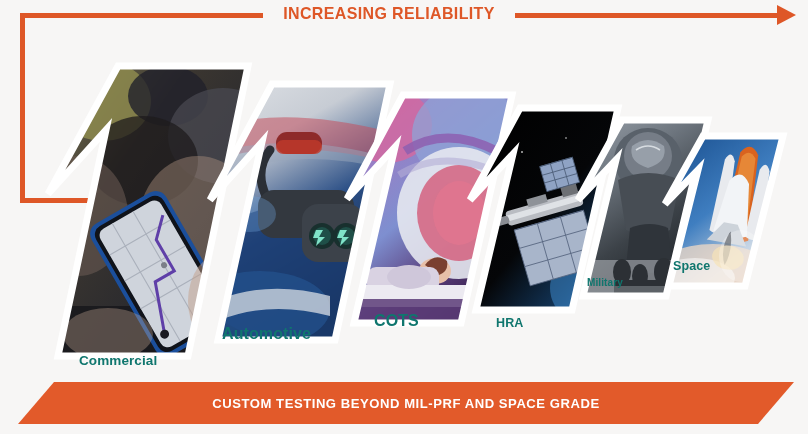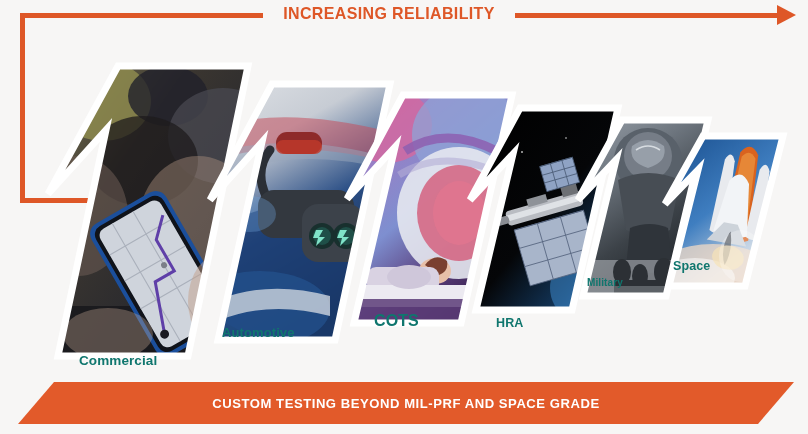--- a/index.html
+++ b/index.html
@@ -163,21 +163,21 @@
           <circle cx="136" cy="152" r="13" fill="#18302e"></circle>
           <circle cx="136" cy="152" r="9" fill="#1f4f48"></circle>
           <path d="M106,146 l7,0 -4,7 6,0 -9,9 2,-8 -5,0 z" fill="#7fe3c8"></path>
           <path d="M130,146 l7,0 -4,7 6,0 -9,9 2,-8 -5,0 z" fill="#7fe3c8"></path>
         </g>
         <ellipse cx="40" cy="130" rx="26" ry="18" fill="#6ea0d8" opacity=".35"></ellipse>
       </g>
       <path d="M62,0 L180,0 L125,256 L8,256 L52,58 L0,116 Z" fill="none" stroke="#ffffff" stroke-width="7"></path>
     </svg>
   </div>
-  <div class="caption" style="left:220px;top:325px;font-size:13px;">Automotive</div>
+  <div class="caption" style="left:220px;top:325px;font-size:16px;">Automotive</div>
 
   <div class="chev" style="left:345px;top:95px;">
     <svg width="165" height="228" viewBox="0 0 165 228">
       <defs>
         <clipPath id="cp3">
           <path d="M56,0 L165,0 L114,228 L7,228 L48,52 L0,104 Z"></path>
         </clipPath>
         <linearGradient id="g3a" x1="0" y1="0" x2=".6" y2="1">
           <stop offset="0" stop-color="#c76fa8"></stop>
           <stop offset=".25" stop-color="#9b7ec4"></stop>

